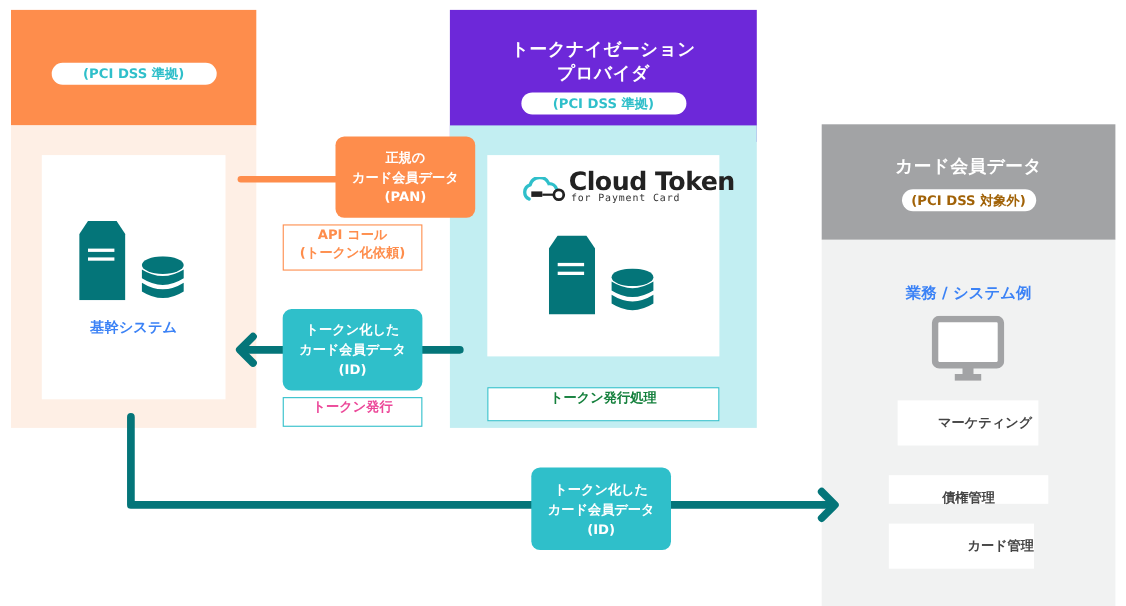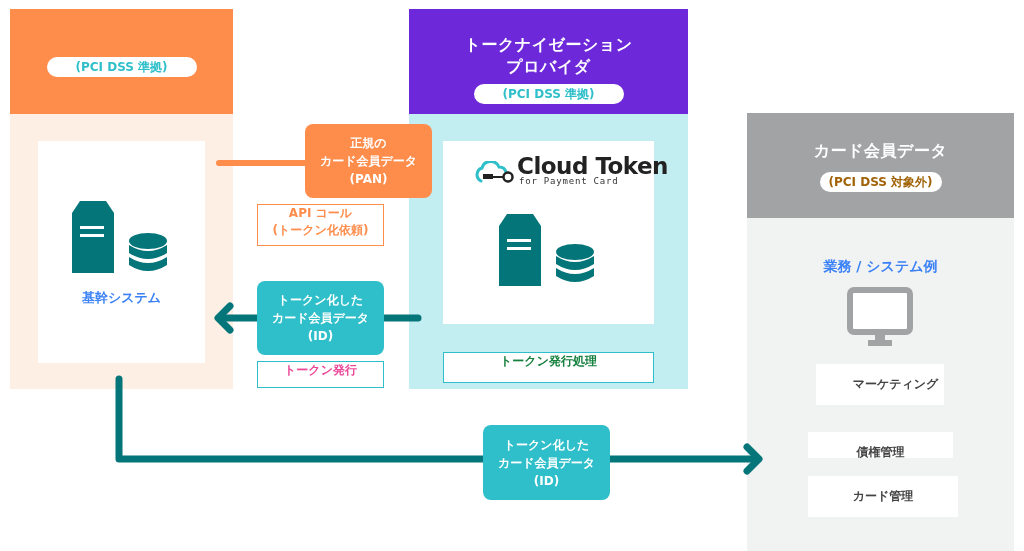--- a/index.html
+++ b/index.html
@@ -76,21 +76,21 @@
 </div>
 <div class="abs" style="left:747px;top:218px;width:267px;height:333px;background:#f1f2f2;"></div>
 <div class="abs node-label" style="left:747px;top:258px;width:267px;font-size:14px;">業務 / システム例</div>
 <svg class="abs" style="left:847px;top:287px;" width="66" height="60" viewBox="0 0 66 60">
   <rect x="3" y="3" width="60" height="42" rx="4" fill="#fff" stroke="#a2a3a5" stroke-width="6"></rect>
   <rect x="28" y="47" width="10" height="6" fill="#a2a3a5"></rect>
   <rect x="21" y="53" width="24" height="6" fill="#a2a3a5"></rect>
 </svg>
 <div class="abs task" style="left:816px;top:364px;width:128px;height:41px;padding-left:31px;">マーケティング</div>
 <div class="abs task" style="left:808px;top:420px;width:145px;height:26px;margin-top:12px;">債権管理</div>
-<div class="abs task" style="left:808px;top:476px;width:150px;height:41px;">カード管理</div>
+<div class="abs task" style="left:808px;top:476px;width:132px;height:41px;text-align:right;">カード管理</div>
 
 <svg class="abs" style="left:0;top:0;" width="1024" height="551">
 
   <g>
     <line x1="219" y1="163" x2="412" y2="163" stroke="#fe8d4c" stroke-width="6" stroke-linecap="round"></line>
     <polyline points="402,152 414,163 402,174" fill="none" stroke="#fe8d4c" stroke-width="6" stroke-linecap="round" stroke-linejoin="round"></polyline>
   </g>
 
   <g>
     <line x1="219" y1="318" x2="418" y2="318" stroke="#047579" stroke-width="7" stroke-linecap="round"></line>

